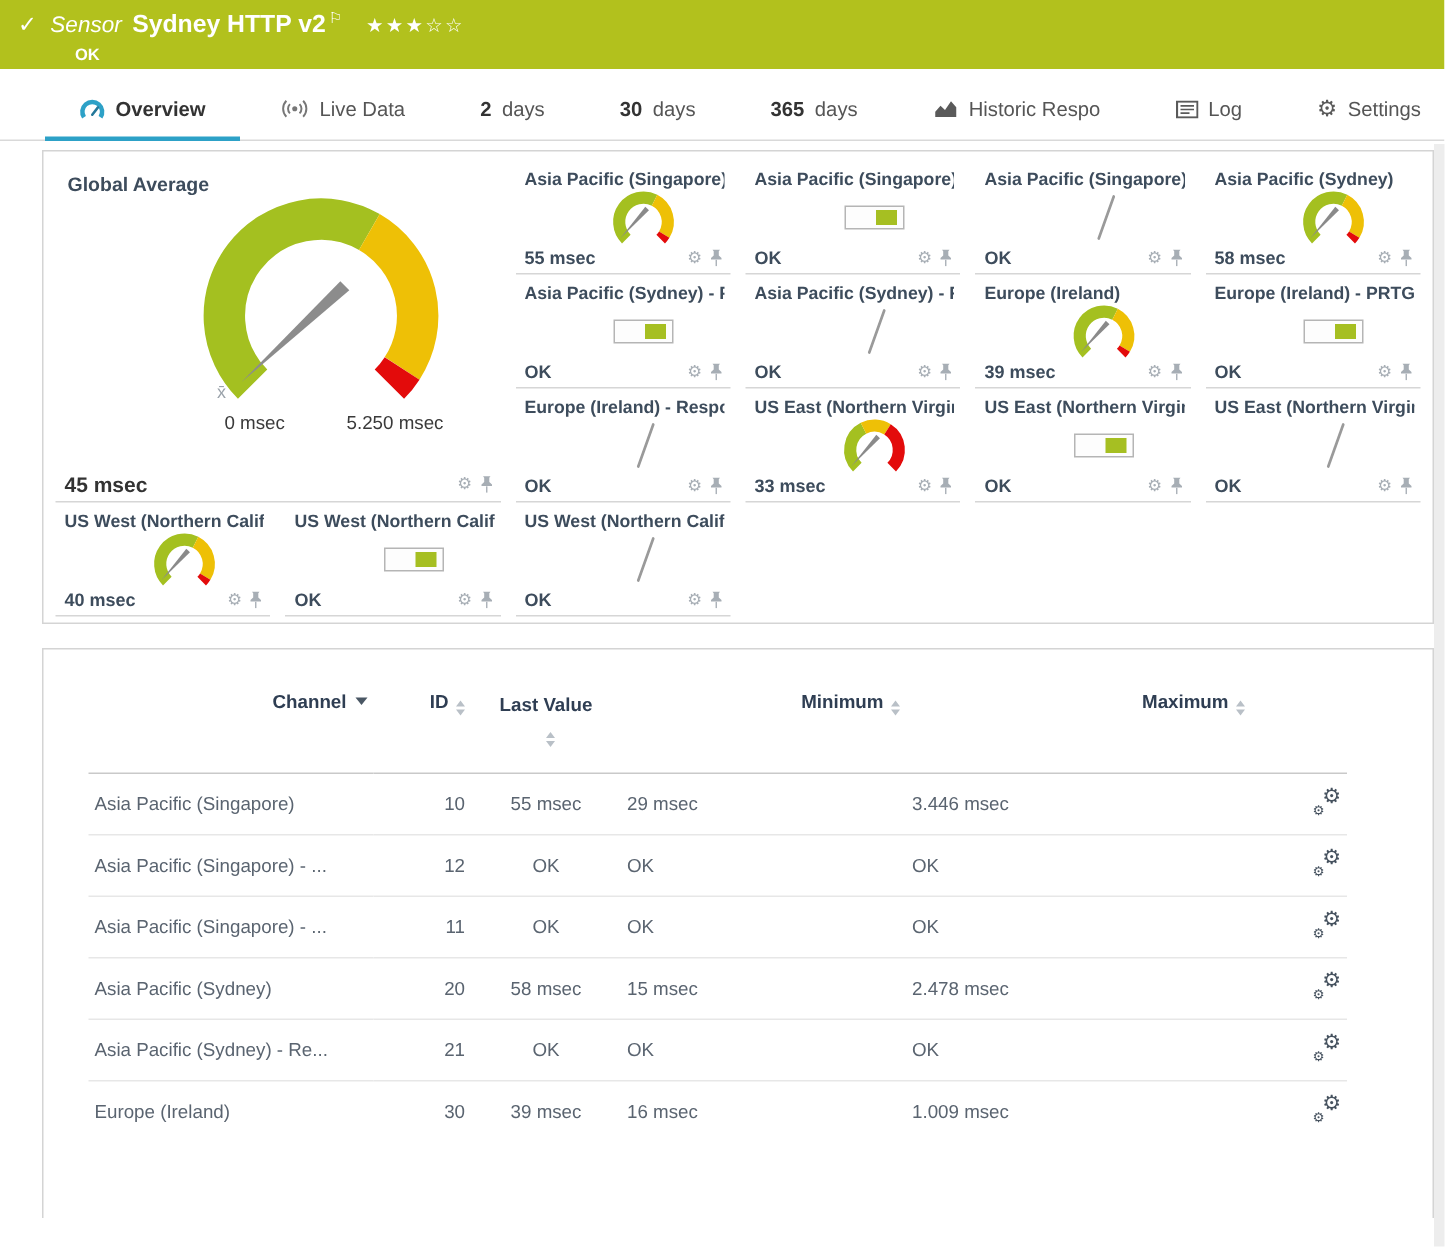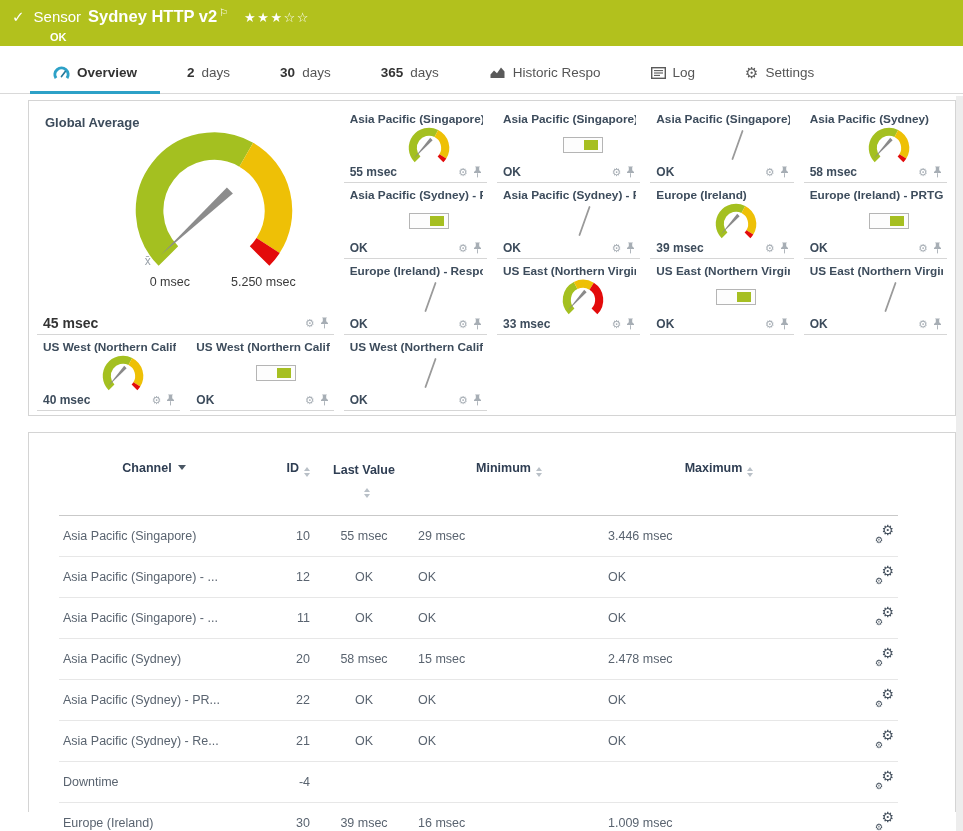--- a/index.html
+++ b/index.html
@@ -3,21 +3,21 @@
 <meta charset="utf-8">
 <style>
   * { margin:0; padding:0; box-sizing:border-box; }
   html,body { width:963px; height:831px; overflow:hidden; background:#fff;
     font-family:"Liberation Sans","DejaVu Sans",sans-serif; }
 
   
   .sensor-header { height:46px; background:#b2c11d; color:#fff; padding:7px 0 0 12px; }
   .hl1 { display:flex; align-items:baseline; }
   .check { font-size:15px; font-weight:bold; margin-right:9px; }
-  .kind { font-size:15px; margin-right:7px; }
+  .kind { font-style:italic; font-size:15px; margin-right:7px; }
   .stitle { font-size:16.5px; font-weight:bold; }
   .flag { font-size:10px; vertical-align:super; position:relative; top:-6px; margin:0 2px 0 2px; cursor:pointer; }
   .stars { font-size:13px; letter-spacing:1.5px; margin-left:14px; cursor:pointer; }
   .hl2 { margin:1px 0 0 38px; }
   .status { font-size:11px; font-weight:bold; }
 
   
   .tabs { display:flex; align-items:flex-end; height:48px; border-bottom:1px solid #d9d9d9;
     padding-left:28px; background:#fff; }
   .tab { display:flex; align-items:center; gap:7px; padding:0 25px 13px 25px;
@@ -59,21 +59,21 @@
   .global-gauge { position:absolute; top:16px; right:14px; width:212px; height:192px; }
   .global-gauge .mean { position:absolute; left:37px; top:131px; color:#9aa2aa; font-size:12px; }
   .scale { position:absolute; top:152px; left:0; right:16px; display:flex;
     justify-content:space-between; padding:0 8px 0 42px; font-size:12.5px; color:#3a3a3a; }
   .tile-value.gbig { font-size:14px; color:#333; }
 
   
   .table-panel { margin:16px 7px 0 28px; border:1px solid #d4d4d4; border-bottom:none;
     padding:16px 58px 0 30px; background:#fff; height:380px; }
   table { width:100%; border-collapse:collapse; font-size:12.5px; table-layout:fixed; }
-  th { color:#2f3e53; font-weight:bold; text-align:center; padding:12px 4px 16px 4px;
+  th { color:#2f3e53; font-weight:bold; text-align:right; padding:12px 4px 16px 4px;
     vertical-align:top; cursor:pointer; font-size:12.5px; }
   td { padding:10px 4px; color:#5a6470; border-top:1px solid #e7e7e7; overflow:hidden;
     white-space:nowrap; text-overflow:ellipsis; }
   thead tr th { border-bottom:1px solid #c9c9c9; }
   .c-id { text-align:right; }
   .c-last { text-align:center; }
   .c-min,.c-max { }
   .c-gear { text-align:right; }
   th.c-last .lastwrap { display:inline-block; width:64px; text-align:center; line-height:1.5; }
   .sort { display:inline-flex; flex-direction:column; gap:2px; margin-left:5px; vertical-align:1px; }
@@ -105,20 +105,32 @@
 <nav class="tabs">
   <div class="tab t-gauge-icon active">
     <span class="ticon i-gauge"><svg width="17" height="14" viewBox="0 0 17 14">
           <path d="M3 12.2 A6.6 6.6 0 1 1 14 12.2" fill="none" stroke="#2da1c7" stroke-width="3"></path>
           <line x1="8.5" y1="10.5" x2="12.3" y2="5.6" stroke="#25789a" stroke-width="1.7" stroke-linecap="round"></line>
         </svg></span>
 
     <span class="tlabel">Overview</span>
   </div>
 
+  <div class="tab t-live-icon">
+
+    <span class="ticon i-live"><svg width="19" height="13" viewBox="0 0 19 13">
+          <circle cx="9.5" cy="6.5" r="1.7" fill="#777"></circle>
+          <path d="M6.3 3.4 a4.4 4.4 0 0 0 0 6.2" fill="none" stroke="#777" stroke-width="1.3"></path>
+          <path d="M12.7 3.4 a4.4 4.4 0 0 1 0 6.2" fill="none" stroke="#777" stroke-width="1.3"></path>
+          <path d="M3.9 1.2 a7.6 7.6 0 0 0 0 10.6" fill="none" stroke="#777" stroke-width="1.3"></path>
+          <path d="M15.1 1.2 a7.6 7.6 0 0 1 0 10.6" fill="none" stroke="#777" stroke-width="1.3"></path>
+        </svg></span>
+
+    <span class="tlabel">Live Data</span>
+  </div>
 
   <div class="tab">
 
     <span class="tnum">2</span>
     <span class="tlabel">days</span>
   </div>
 
   <div class="tab">
 
     <span class="tnum">30</span>
@@ -569,46 +581,30 @@
 
   <tr>
     <td class="c-channel">Asia Pacific (Sydney)</td>
     <td class="c-id">20</td>
     <td class="c-last">58 msec</td>
     <td class="c-min">15 msec</td>
     <td class="c-max">2.478 msec</td>
     <td class="c-gear"><span class="gear2"><span class="g-big gear-glyph"></span><span class="g-small gear-glyph"></span></span></td>
   </tr>
 
-  <tr>
-    <td class="c-channel">Asia Pacific (Sydney) - PR...</td>
-    <td class="c-id">22</td>
-    <td class="c-last">OK</td>
-    <td class="c-min">OK</td>
-    <td class="c-max">OK</td>
-    <td class="c-gear"><span class="gear2"><span class="g-big gear-glyph"></span><span class="g-small gear-glyph"></span></span></td>
-  </tr>
 
   <tr>
     <td class="c-channel">Asia Pacific (Sydney) - Re...</td>
     <td class="c-id">21</td>
     <td class="c-last">OK</td>
     <td class="c-min">OK</td>
     <td class="c-max">OK</td>
     <td class="c-gear"><span class="gear2"><span class="g-big gear-glyph"></span><span class="g-small gear-glyph"></span></span></td>
   </tr>
 
-  <tr>
-    <td class="c-channel">Downtime</td>
-    <td class="c-id">-4</td>
-    <td class="c-last"></td>
-    <td class="c-min"></td>
-    <td class="c-max"></td>
-    <td class="c-gear"><span class="gear2"><span class="g-big gear-glyph"></span><span class="g-small gear-glyph"></span></span></td>
-  </tr>
 
   <tr>
     <td class="c-channel">Europe (Ireland)</td>
     <td class="c-id">30</td>
     <td class="c-last">39 msec</td>
     <td class="c-min">16 msec</td>
     <td class="c-max">1.009 msec</td>
     <td class="c-gear"><span class="gear2"><span class="g-big gear-glyph"></span><span class="g-small gear-glyph"></span></span></td>
   </tr>
 

